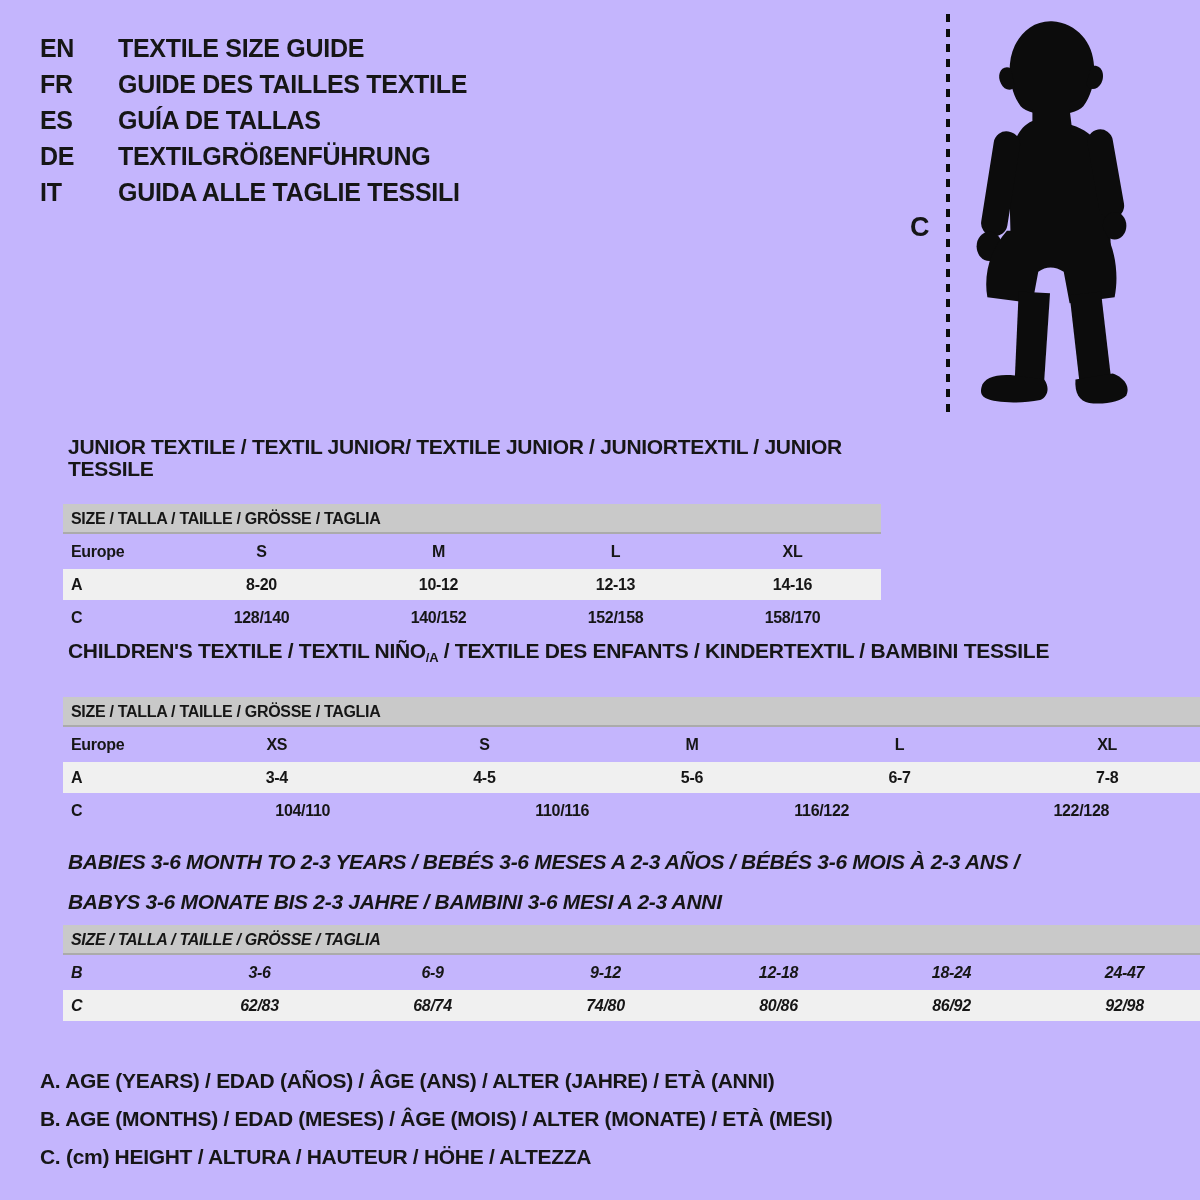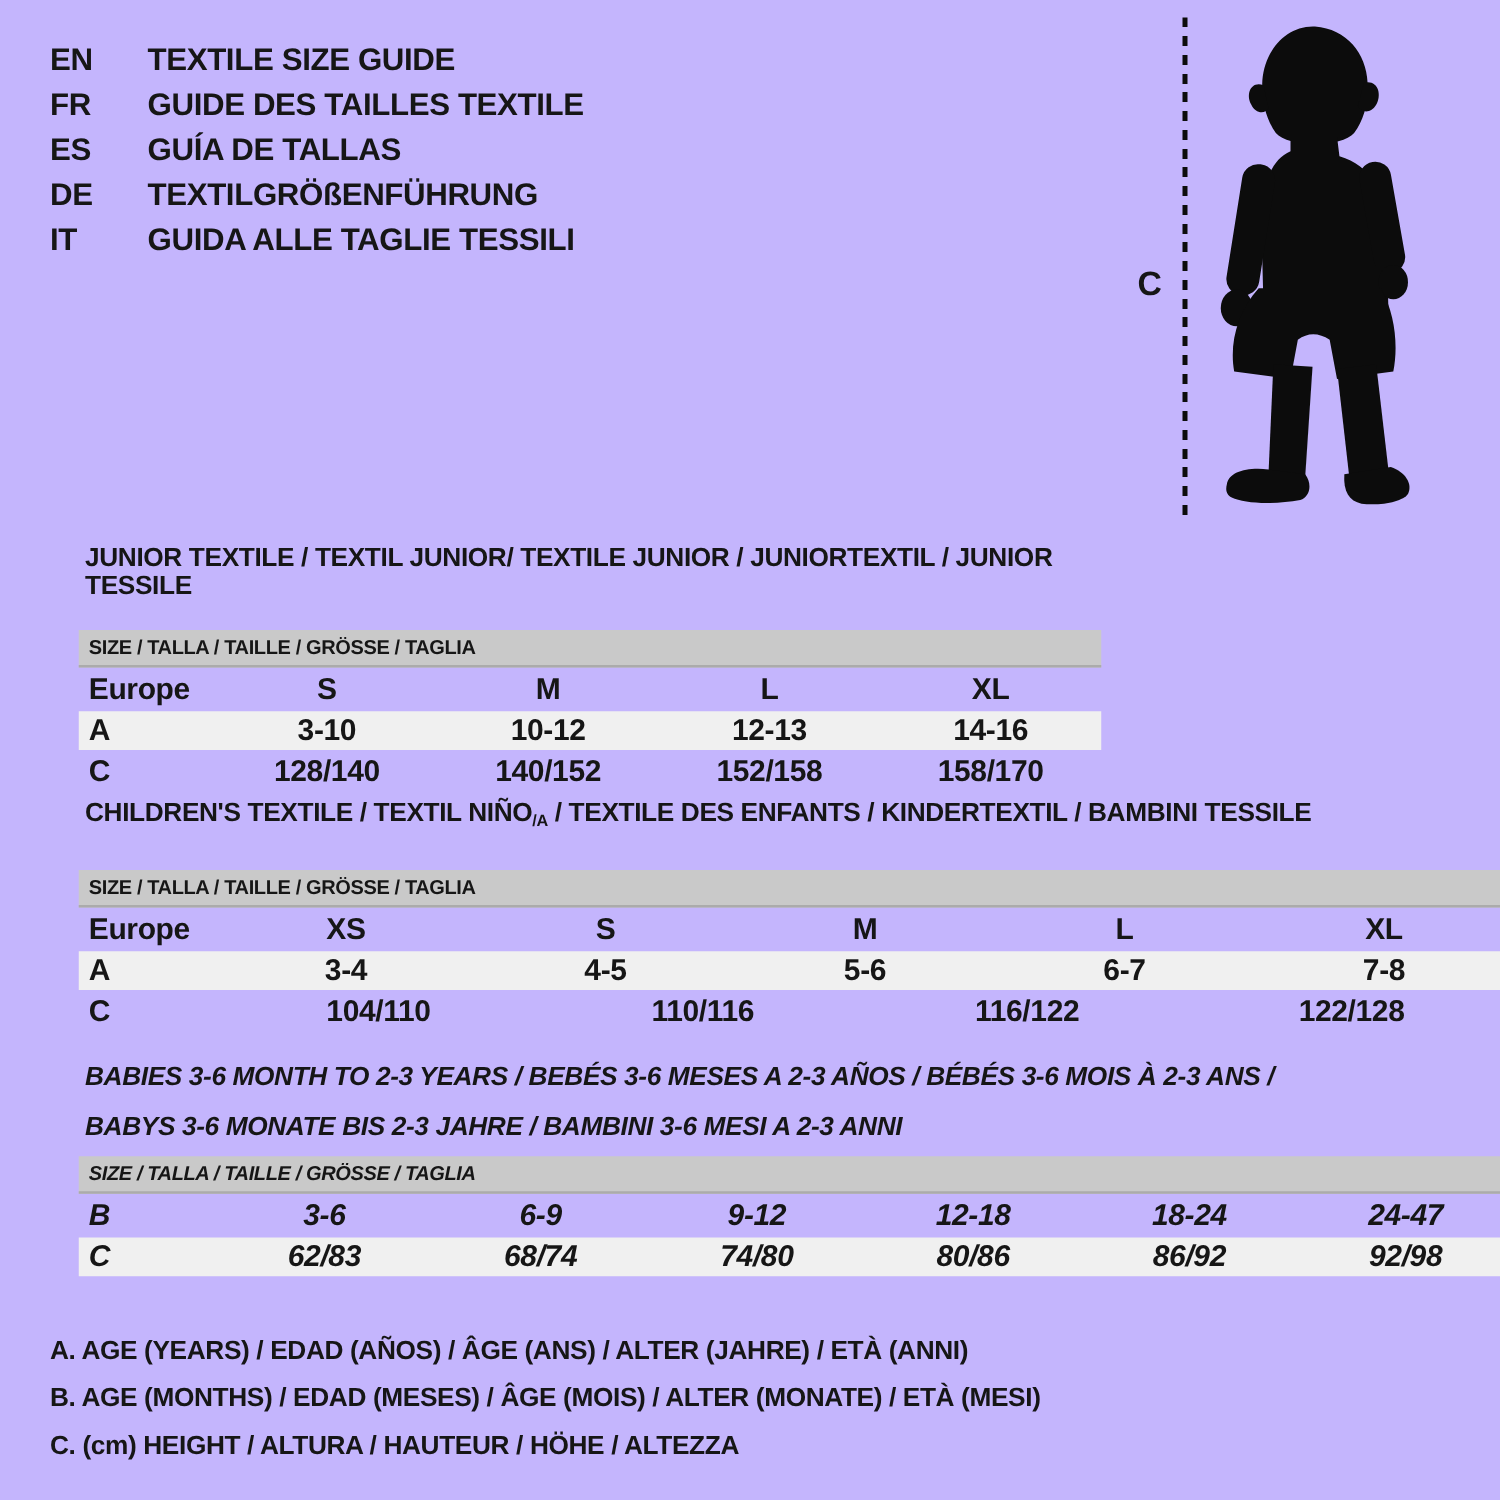--- a/index.html
+++ b/index.html
@@ -30,21 +30,21 @@
   #sec-children .section-title { margin-bottom:28px; }
   #sec-babies   .section-title { line-height:40px; margin-bottom:3px; }
   .subscript { font-size:13px; vertical-align:-4px; }
 
   
   .size-bar {
     height:30px; line-height:30px; background:var(--header-bg, #c9c9c9);
     border-bottom:2px solid var(--header-border, #ababab);
     margin-bottom:2px; padding-left:8px; font-size:16px;
   }
-  .trow { display:flex; height:31px; line-height:31px; margin-bottom:2px; font-size:24px; }
+  .trow { display:flex; height:31px; line-height:31px; margin-bottom:2px; font-size:16px; }
   .trow.shaded { background:var(--row-bg, #f0f0f0); }
   .tlabel { width:110px; padding-left:8px; }
   .tcell { flex:1; text-align:center; }
 
   
   #legend { position:absolute; top:1062px; left:40px; font-size:21px; }
   .legend-line { line-height:38px; }
 </style>
 </head>
 <body>
@@ -110,21 +110,21 @@
         <div class="size-bar">SIZE / TALLA / TAILLE / GRÖSSE / TAGLIA</div>
         <div class="trow">
           <div class="tlabel">Europe</div>
           <div class="tcell">S</div>
           <div class="tcell">M</div>
           <div class="tcell">L</div>
           <div class="tcell">XL</div>
         </div>
         <div class="trow shaded">
           <div class="tlabel">A</div>
-          <div class="tcell">3-10</div>
+          <div class="tcell">8-20</div>
           <div class="tcell">10-12</div>
           <div class="tcell">12-13</div>
           <div class="tcell">14-16</div>
         </div>
         <div class="trow">
           <div class="tlabel">C</div>
           <div class="tcell">128/140</div>
           <div class="tcell">140/152</div>
           <div class="tcell">152/158</div>
           <div class="tcell">158/170</div>

